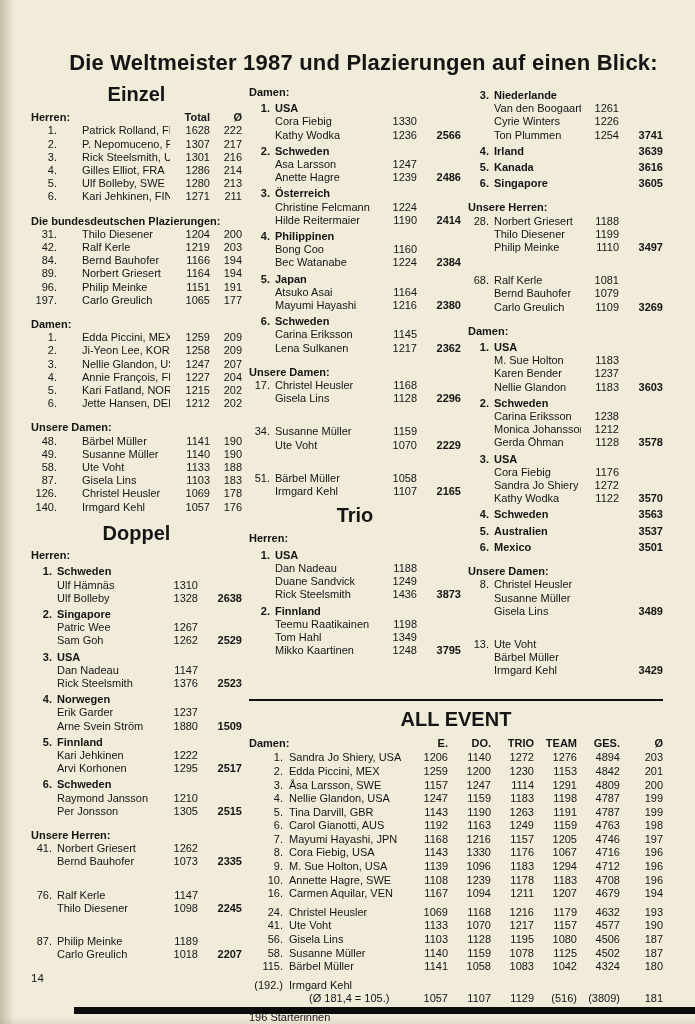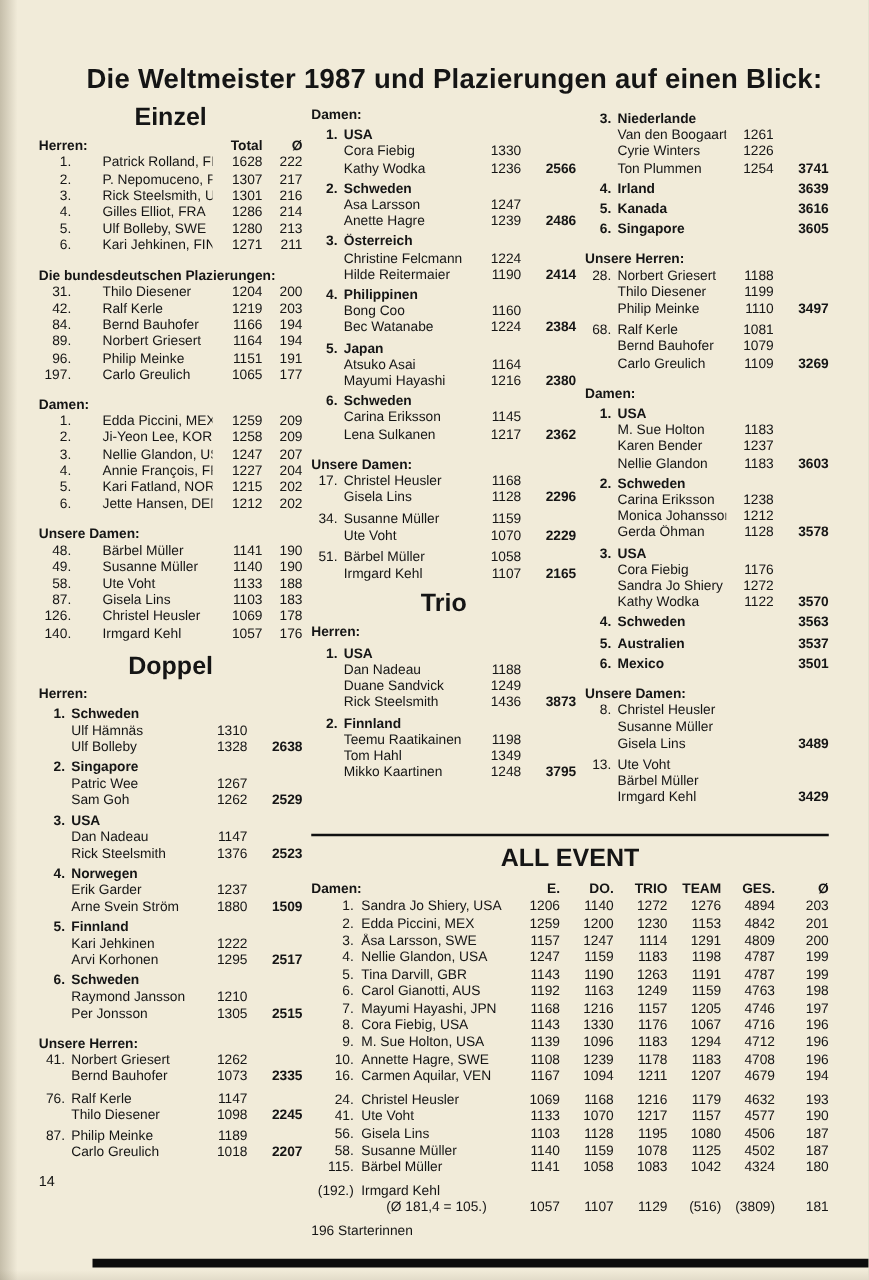--- a/index.html
+++ b/index.html
@@ -31,21 +31,21 @@
   .h1.doppel { margin:13px 0 9px; }
   .h1.trio   { margin:9px 0 10px; }
   .h1.allev  { margin:7px 0 11px; }
 
   .sec { margin-bottom:11px; }
   .lab { font-weight:bold; }
   .lab.wrap { max-width:205px; }
 
   .row { display:flex; line-height:13.2px; }
   .row.b { font-weight:bold; margin-top:3px; }
-  .row.g { margin-top:4px; }
+  .row.g { margin-top:20px; }
 
   
   .r-rank { width:26px; flex:none; text-align:right; white-space:nowrap; }
   .r-name { flex:1; padding-left:5px; white-space:nowrap; overflow:hidden;margin-left:20px; }
   .r-sc   { width:40px; flex:none; text-align:right; }
   .r-av   { width:32px; flex:none; text-align:right; }
   .hlab   { flex:1; font-weight:bold; }
 
   
   .t-rank { width:21px; flex:none; text-align:right; white-space:nowrap; }

